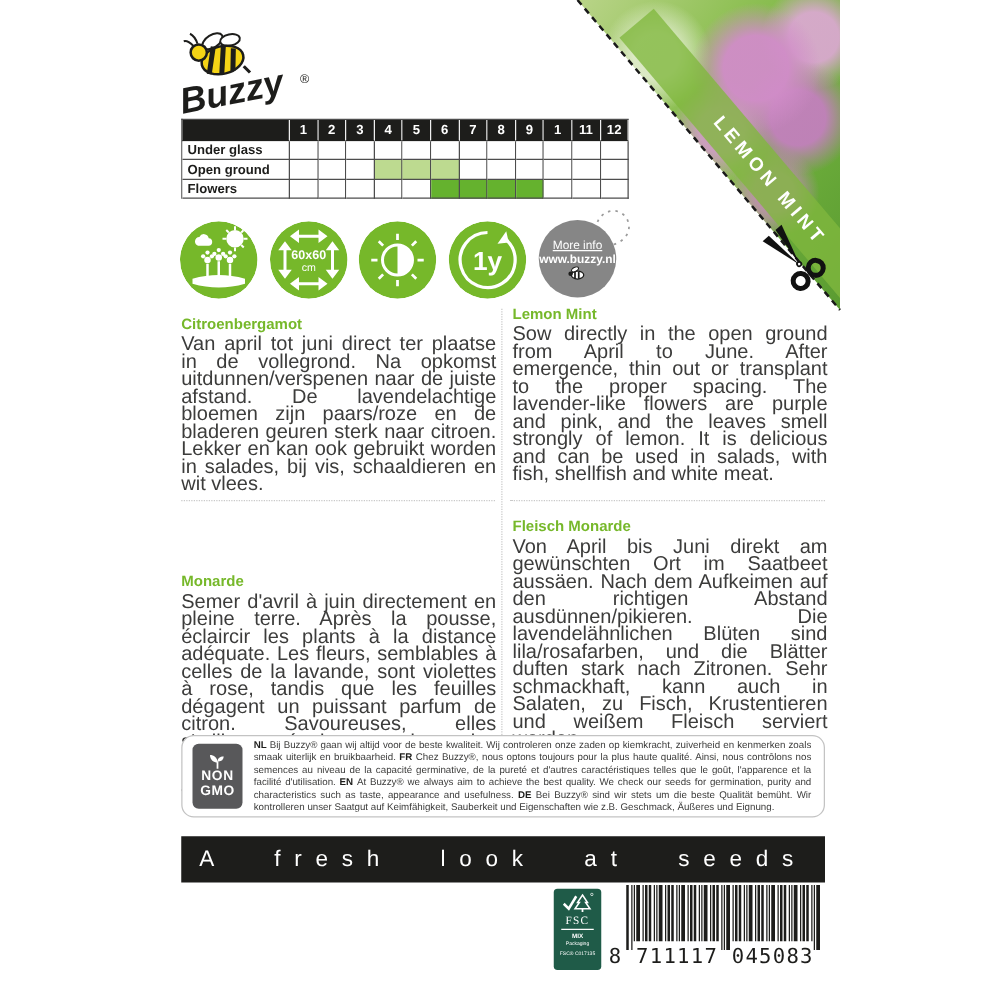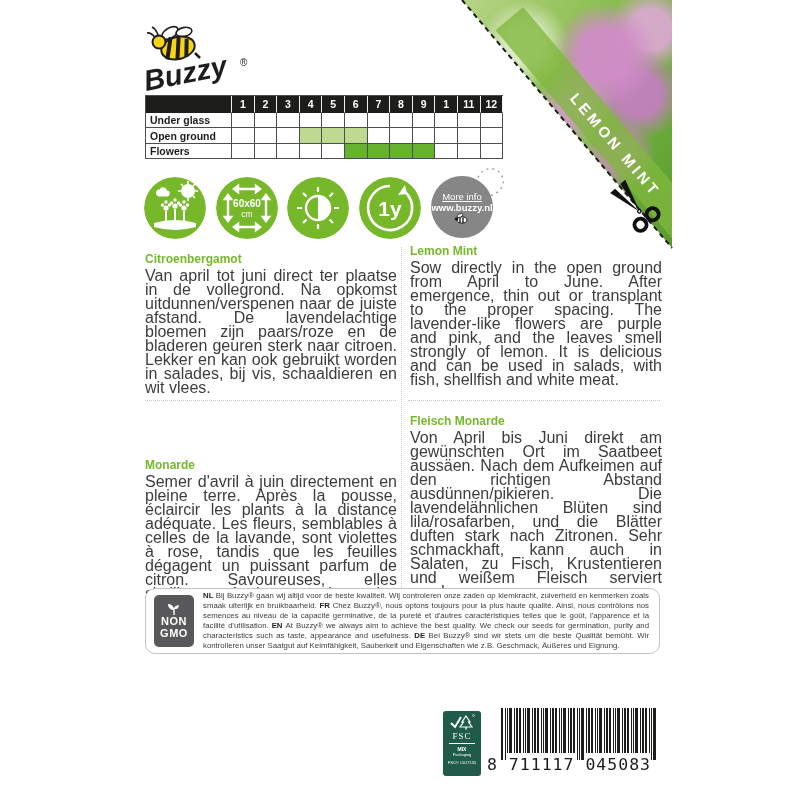--- a/index.html
+++ b/index.html
@@ -271,20 +271,23 @@
         <path d="M7,7 C7,3 4,1 1,1 C1,5 4,7 7,7 Z" fill="#fff"></path>
         <path d="M7,6 C7,3.5 9.5,2 12,2.2 C11.8,5.2 9.5,6.5 7,6 Z" fill="#fff"></path>
       </svg>
       <span class="w">NON</span>
       <span class="w">GMO</span>
     </div>
     <div class="qtext" id="qtext"><b>NL </b><span>Bij Buzzy® gaan wij altijd voor de beste kwaliteit. Wij controleren onze zaden op kiemkracht, zuiverheid en kenmerken zoals smaak uiterlijk en bruikbaarheid. </span><b>FR </b><span>Chez Buzzy®, nous optons toujours pour la plus haute qualité. Ainsi, nous contrôlons nos semences au niveau de la capacité germinative, de la pureté et d'autres caractéristiques telles que le goût, l'apparence et la facilité d'utilisation. </span><b>EN </b><span>At Buzzy® we always aim to achieve the best quality. We check our seeds for germination, purity and characteristics such as taste, appearance and usefulness. </span><b>DE </b><span>Bei Buzzy® sind wir stets um die beste Qualität bemüht. Wir kontrolleren unser Saatgut auf Keimfähigkeit, Sauberkeit und Eigenschaften wie z.B. Geschmack, Äußeres und Eignung. </span></div>
   </div>
 
 
+  <div class="slogan">
+    <span>A fresh look at seeds</span>
+  </div>
 
   <div class="fsc">
     <svg width="26" height="16" viewBox="0 0 26 16">
       <path d="M2,9 L6,13 L12,3" fill="none" stroke="#fff" stroke-width="2"></path>
       <path d="M17,2 L21,8 H19.5 L23,13 H11 L14.5,8 H13 Z" fill="none" stroke="#fff" stroke-width="1.2"></path>
       <path d="M17,13 V15.5" stroke="#fff" stroke-width="1.4"></path>
       <circle cx="24.5" cy="1.5" r="1" fill="none" stroke="#fff" stroke-width=".6"></circle>
     </svg>
     <span class="fsctitle">FSC</span>
     <span class="rule"></span>

